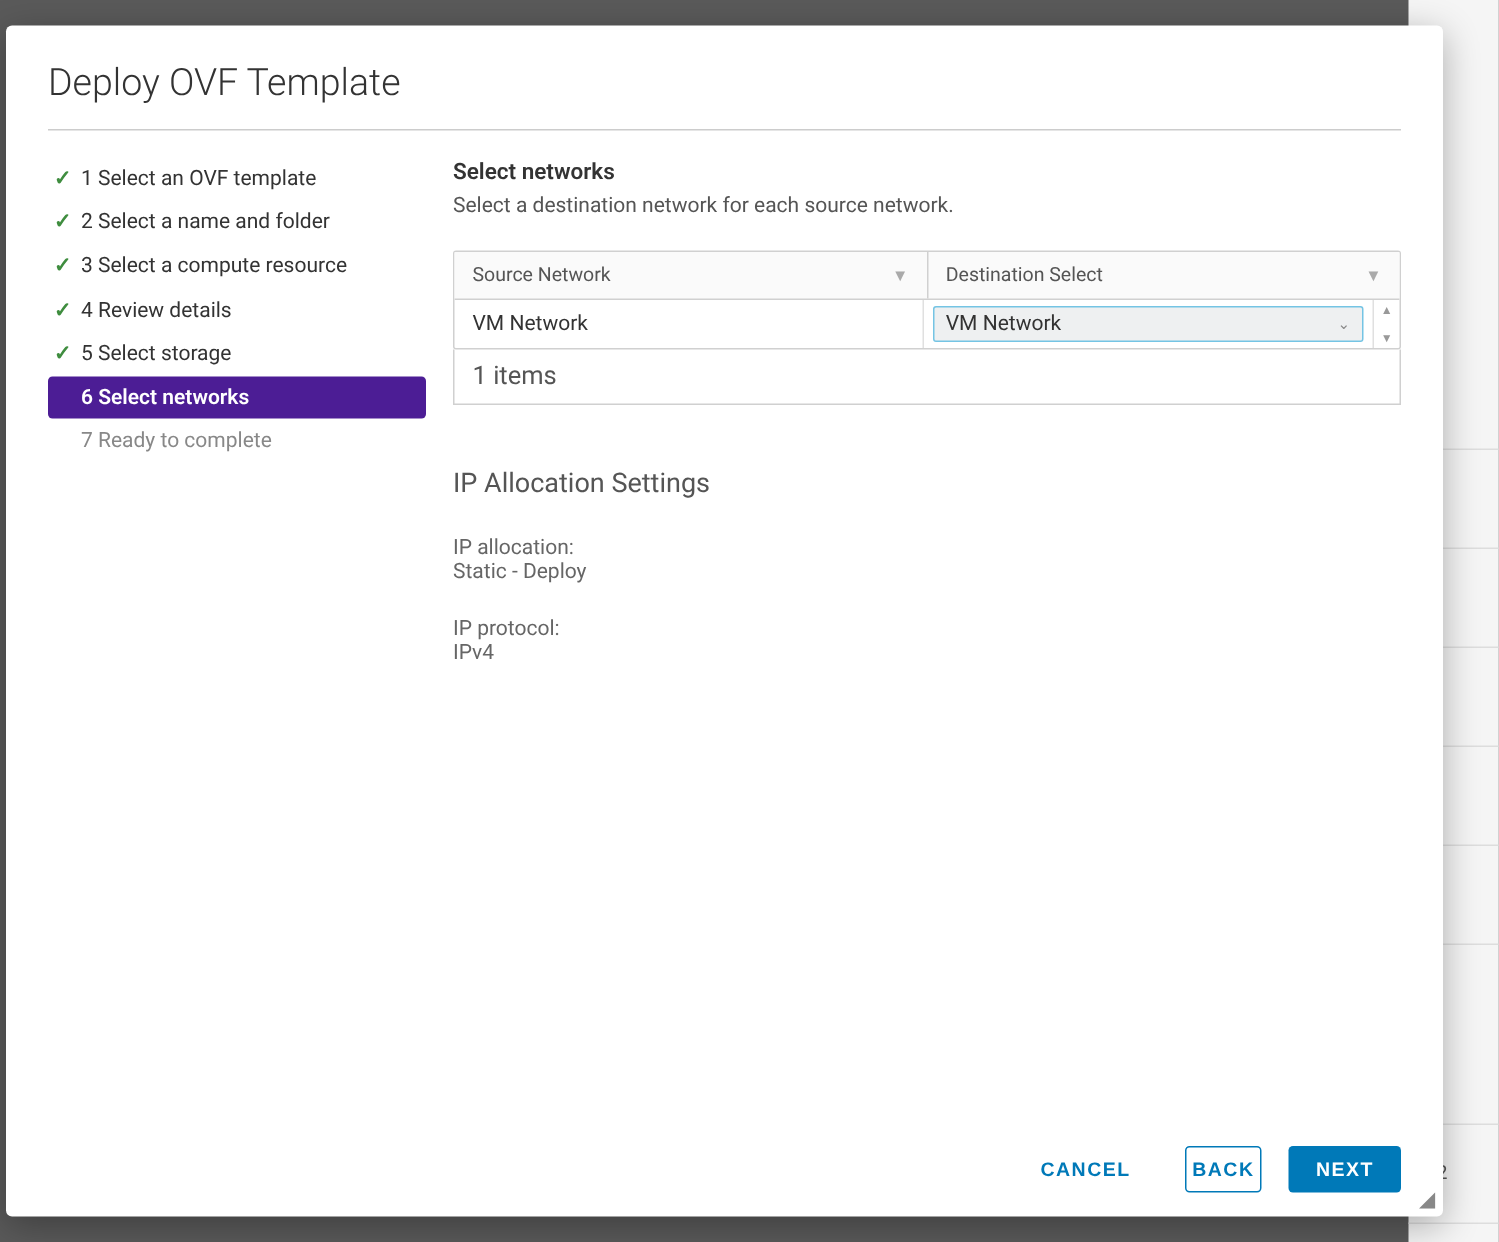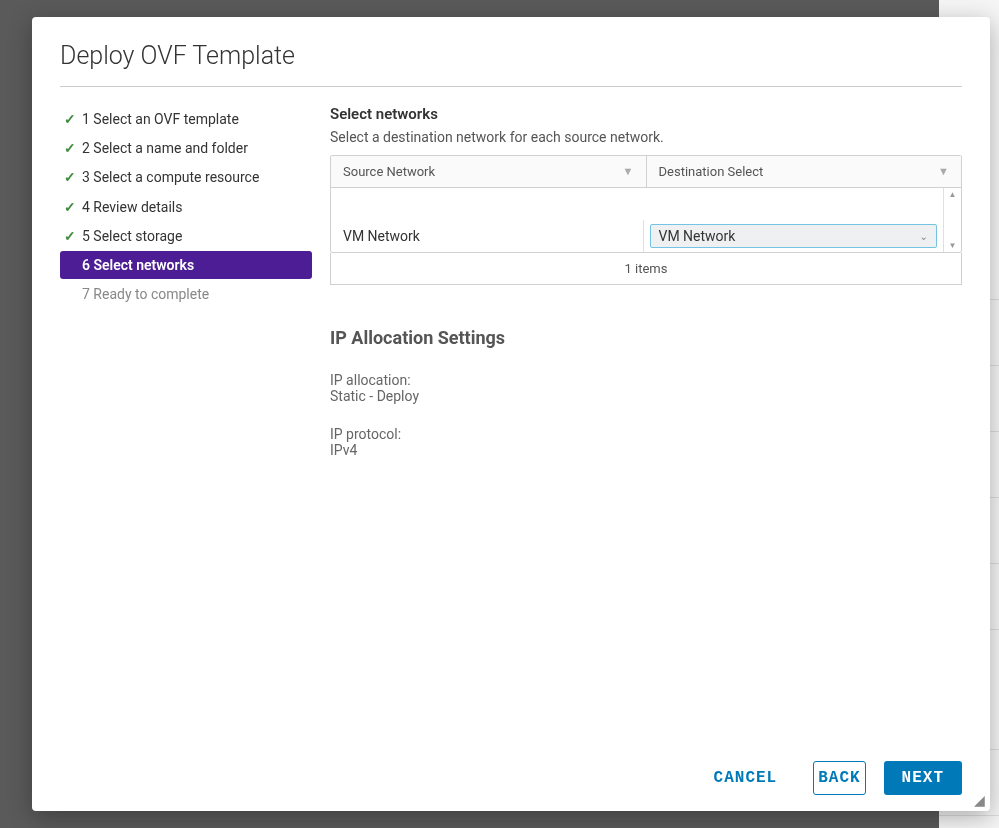--- a/index.html
+++ b/index.html
@@ -29,21 +29,21 @@
     display: flex;
     align-items: center;
     padding-left: 4px;
     color: #555;
     font-size: 13px;
     white-space: nowrap;
   }
   .modal {
     position: absolute;
     top: 17px;
-    left: 32px;
+    left: 4px;
     width: 958px;
     height: 794px;
     background: #fff;
     border-radius: 4px;
     box-shadow: 0 6px 24px rgba(0,0,0,0.3);
     display: flex;
     flex-direction: column;
     padding: 24px 28px 16px 28px;
   }
   .modal-title {
@@ -102,21 +102,21 @@
   }
   .section-heading {
     font-size: 15px;
     font-weight: 600;
     color: #333;
     margin-bottom: 6px;
   }
   .section-sub {
     font-size: 14px;
     color: #555;
-    margin-bottom: 10px;
+    margin-bottom: 22px;
   }
   .net-table {
     border: 1px solid #d0d0d0;
     border-radius: 2px;
   }
   .net-header {
     display: flex;
     background: #fafafa;
     border-bottom: 1px solid #d0d0d0;
   }
@@ -139,21 +139,20 @@
   .net-body {
     display: flex;
   }
   .net-td {
     flex: 1;
     padding: 6px 12px;
     font-size: 14px;
     color: #333;
     display: flex;
     align-items: center;
-    margin-top: 32px;
   }
   .net-td:first-child {
     border-right: 1px solid #e0e0e0;
   }
   .dest-cell {
     padding: 4px 6px;
   }
   .net-select {
     width: 100%;
     display: flex;
@@ -177,28 +176,28 @@
     flex-direction: column;
     align-items: center;
     justify-content: space-between;
     font-size: 8px;
     color: #999;
     padding: 2px 0;
   }
   .net-footer {
     border: 1px solid #d0d0d0;
     border-top: none;
-    text-align: center;
+    text-align: left;
     padding: 8px 12px;
-    font-size: 13px;
+    font-size: 17px;
     color: #555;
   }
   .ip-heading {
     font-size: 18px;
-    font-weight: 700;
+    font-weight: 400;
     color: #555;
     margin-top: 42px;
     margin-bottom: 24px;
   }
   .ip-row {
     display: flex;
     margin-bottom: 22px;
     font-size: 14px;
     color: #666;
     flex-direction: column;
@@ -210,29 +209,29 @@
     flex: 1;
   }
   .footer {
     display: flex;
     justify-content: flex-end;
     align-items: center;
     gap: 18px;
     padding-top: 16px;
   }
   .btn {
-    font-size: 16px;
+    font-size: 13px;
     font-weight: 600;
     letter-spacing: 1px;
     padding: 8px 18px;
     border-radius: 3px;
     cursor: pointer;
     border: none;
     background: transparent;
-    font-family: Liberation Mono, monospace;
+    font-family: Liberation Sans, sans-serif;
     margin-top: 20px;
   }
   .btn-cancel {
     color: #0079b8;
   }
   .btn-back {
     color: #0079b8;
     border: 1px solid #0079b8;
     padding: 7px 4px;
   }

